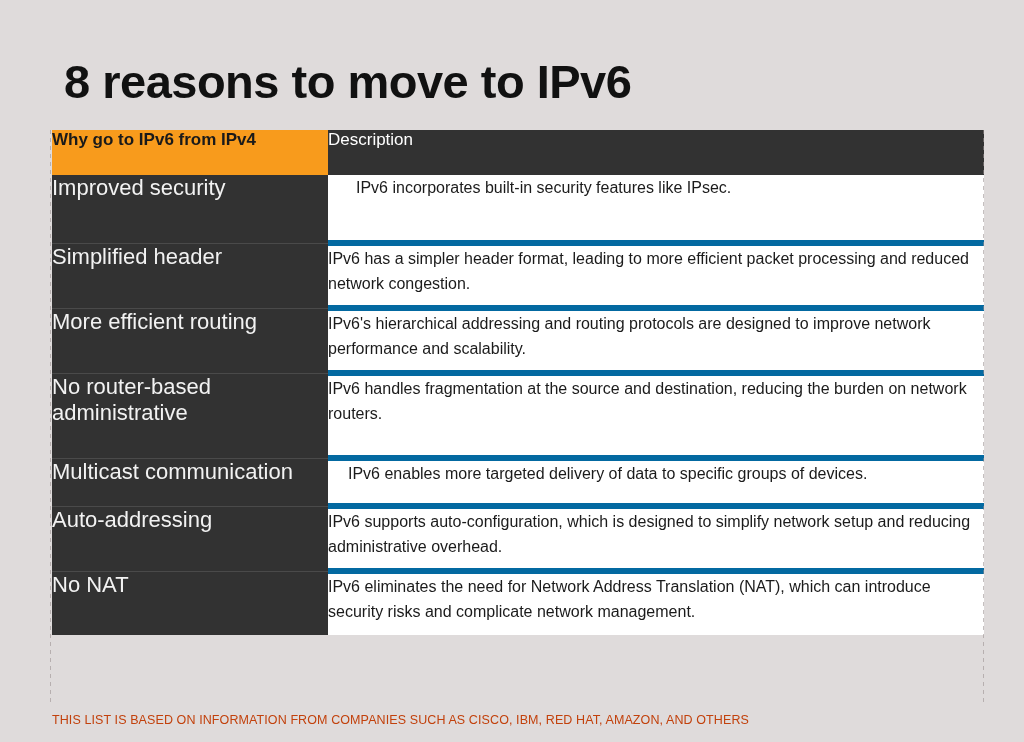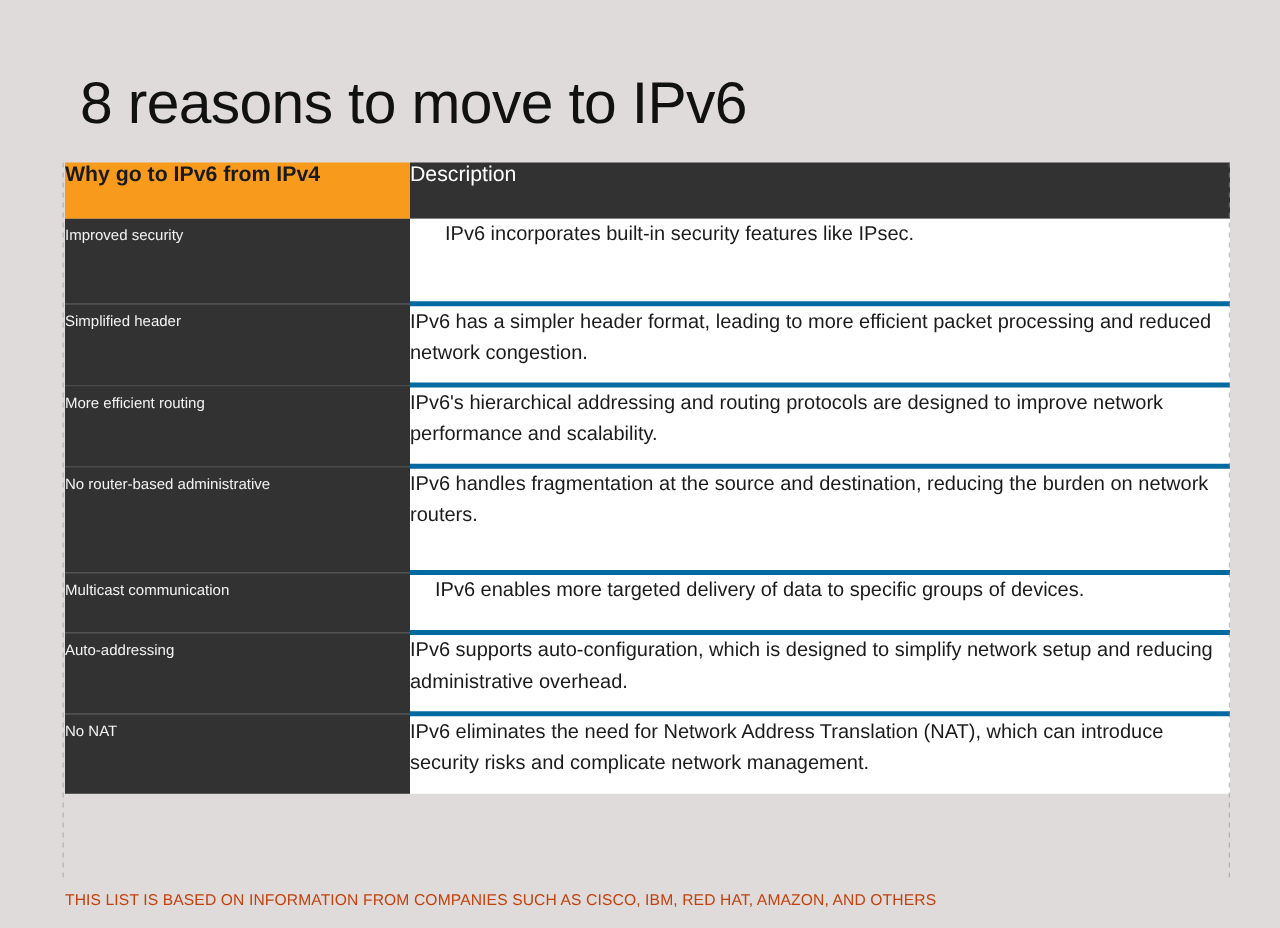--- a/index.html
+++ b/index.html
@@ -20,21 +20,21 @@
     inset: 0;
   }
 
   
   .page-title {
     position: absolute;
     left: 64px;
     top: 20px;
     font-size: 47px;
     line-height: 62px;
-    font-weight: 400;
+    font-weight: 700;
     letter-spacing: -0.5px;
     color: #111111;
     white-space: nowrap;
   }
 
   
   .table-wrap {
     position: absolute;
     left: 52px;
     top: 130px;
@@ -85,35 +85,35 @@
     font-weight: normal;
     height: 45px;
     padding: 13px 0 0 9px;
     box-sizing: border-box;
   }
 
   
   .cell-term {
     background: #323232;
     color: #f2f2f2;
-    font-size: 12px;
+    font-size: 22px;
     line-height: 26px;
     padding: 11px 14px 14px 11px;
     border-top: 1px solid #4a4a4a;
     box-sizing: border-box;
   }
   .tbl tbody tr:first-child .cell-term { border-top: none; }
 
   .cell-desc {
     background: #ffffff;
     color: #1b1b1b;
     font-size: 16px;
     line-height: 25px;
     padding: 10px 16px 14px 9px;
-    border-top: 4px solid #0369a1;
+    border-top: 6px solid #0369a1;
     box-sizing: border-box;
   }
   .tbl tbody tr:first-child .cell-desc { border-top: none; }
 
   
   .footnote {
     position: absolute;
     left: 52px;
     top: 713px;
     font-size: 12.5px;

